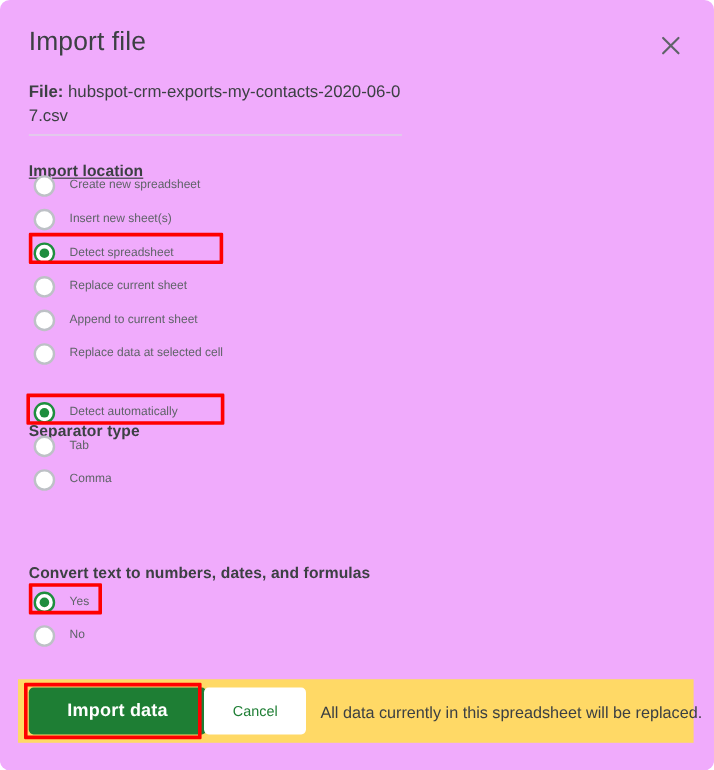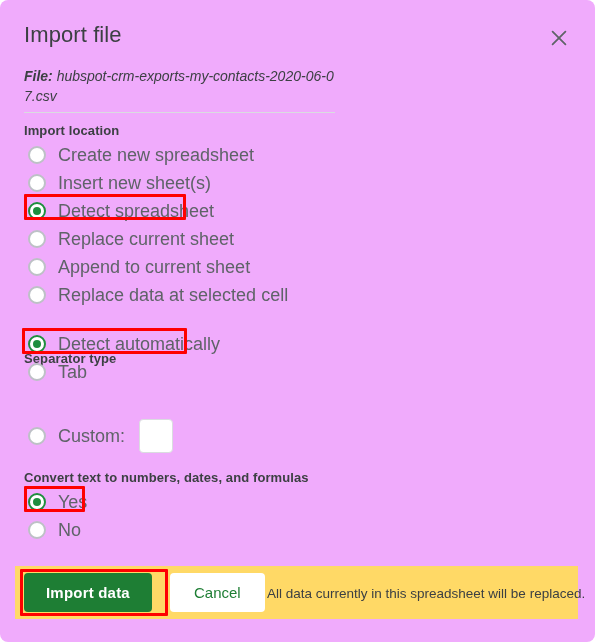--- a/index.html
+++ b/index.html
@@ -52,21 +52,20 @@
   
   .file-line {
     position: absolute;
     left: 24px;
     top: 66px;
     width: 320px;
     font-size: 14px;
     line-height: 20px;
     color: #3c4043;
     word-break: break-all;
-    font-style: italic;
   }
   .file-line .file-label {
     font-weight: 700;
   }
   .file-line .file-name {
     font-weight: 400;
   }
 
   .divider {
     position: absolute;
@@ -81,21 +80,21 @@
   .section-heading {
     position: absolute;
     left: 24px;
     font-size: 13px;
     line-height: 18px;
     font-weight: 700;
     color: #3c4043;
     letter-spacing: 0.1px;
     white-space: nowrap;
   }
-  #heading-import-location { top: 122px; }
+  #heading-import-location { top: 134px; text-decoration: underline; }
   #heading-separator-type  { top: 312px; margin-top: 38px; }
   #heading-convert-text    { top: 469px; }
 
   
   .radio-row {
     position: absolute;
     left: 28px;
     display: flex;
     align-items: center;
     height: 26px;
@@ -121,21 +120,21 @@
     top: 50%;
     width: 8px;
     height: 8px;
     margin-left: -4px;
     margin-top: -4px;
     border-radius: 50%;
     background: #1e8e3e;
   }
   .radio-label {
     margin-left: 12px;
-    font-size: 18px;
+    font-size: 10px;
     line-height: 20px;
     color: #5f6368;
     white-space: nowrap;
   }
 
   
   .annotation {
     position: absolute;
     border: 3px solid #ff0000;
     box-sizing: border-box;
@@ -169,21 +168,21 @@
     height: 53px;
     background: #ffd966;
     display: flex;
     align-items: center;
   }
   .btn-import {
     position: absolute;
     left: 24px;
     top: 573px;
     height: 39px;
-    padding: 0 22px;
+    padding: 0 32px;
     display: flex;
     align-items: center;
     justify-content: center;
     background: #1e7e34;
     color: #ffffff;
     font-size: 15px;
     font-weight: 700;
     border: none;
     border-radius: 4px;
     font-family: "Liberation Sans", sans-serif;
@@ -194,21 +193,21 @@
     position: absolute;
     left: 170px;
     top: 573px;
     height: 39px;
     padding: 0 24px;
     display: flex;
     align-items: center;
     justify-content: center;
     background: #ffffff;
     color: #1e7e34;
-    font-size: 15px;
+    font-size: 12px;
     font-weight: 400;
     border: none;
     border-radius: 4px;
     font-family: "Liberation Sans", sans-serif;
     cursor: pointer;
   }
   .footer-note {
     position: absolute;
     left: 267px;
     top: 585px;
@@ -277,26 +276,25 @@
     <span class="radio checked"></span>
     <span class="radio-label">Detect automatically</span>
   </div>
   <div class="annotation" style="left:22px; top:328px; width:165px; height:26px;"></div>
 
   <div class="radio-row" style="top:359px">
     <span class="radio"></span>
     <span class="radio-label">Tab</span>
   </div>
 
-
-  <div class="radio-row" style="top:419px; height:34px;">
-    <span class="radio"></span>
-    <span class="radio-label">Custom:</span>
-    <input class="custom-input" type="text" value="" style="">
-  </div>
+  <div class="radio-row" style="top:387px">
+    <span class="radio"></span>
+    <span class="radio-label">Comma</span>
+  </div>
+
 
   <div class="section-heading" id="heading-convert-text">Convert text to numbers, dates, and formulas</div>
 
   <div class="radio-row" style="top:489px">
     <span class="radio checked"></span>
     <span class="radio-label">Yes</span>
   </div>
   <div class="annotation" style="left:24px; top:486px; width:61px; height:26px;"></div>
 
   <div class="radio-row" style="top:517px">

